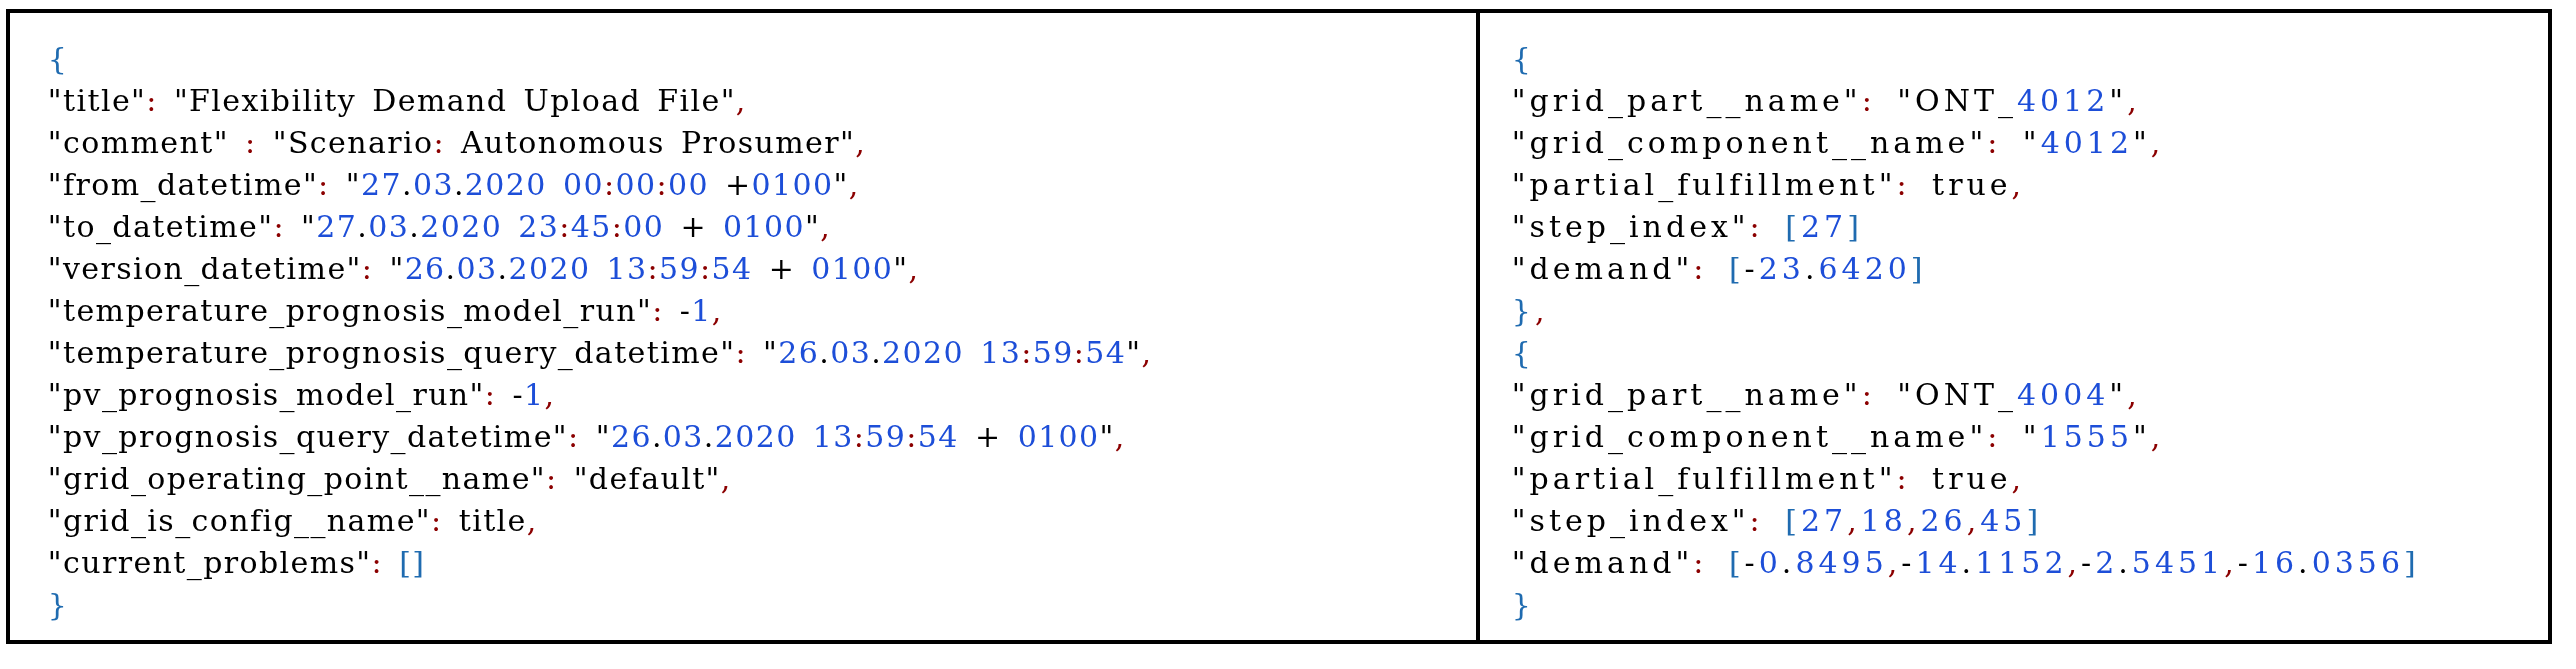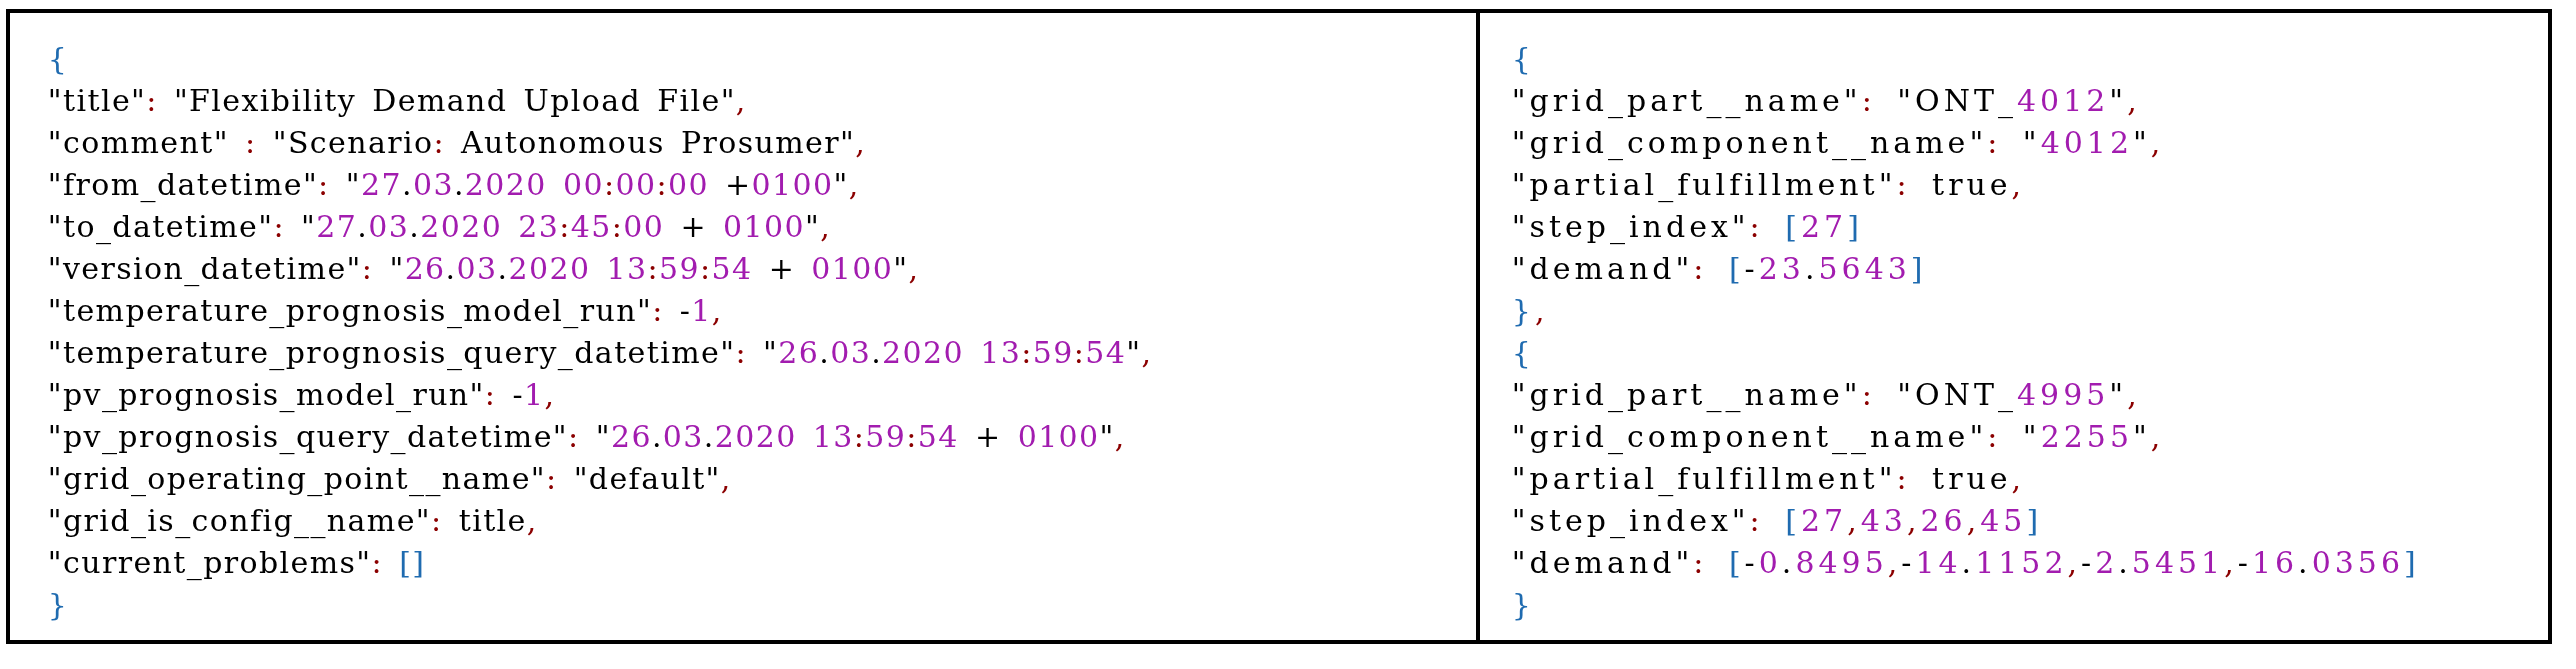--- a/index.html
+++ b/index.html
@@ -39,21 +39,21 @@
     letter-spacing: 4px;
     word-spacing: 8px;
   }
   .line {
     font-size: 30px;
     line-height: 42px;
     white-space: pre;
     color: #000000;
   }
   .tk-k { color: #000000; }
-  .tk-d { color: #a21caf; }
+  .tk-d { color: #1d4ed8; }
   .tk-r { color: #8b0000; }
   .tk-b { color: #1f6bb0; }
 </style>
 </head>
 <body>
 
 <div class="canvas">
   <div class="box">
     <div class="cell left">
         <div class="line"><span class="tk-b">{</span></div>
@@ -70,25 +70,25 @@
         <div class="line"><span class="tk-k">"grid_is_config__name"</span><span class="tk-r">:</span><span class="tk-k"> title</span><span class="tk-r">,</span></div>
         <div class="line"><span class="tk-k">"current_problems"</span><span class="tk-r">:</span><span class="tk-k"> </span><span class="tk-b">[]</span></div>
         <div class="line"><span class="tk-b">}</span></div>
       </div>
     <div class="cell right">
         <div class="line"><span class="tk-b">{</span></div>
         <div class="line"><span class="tk-k">"grid_part__name"</span><span class="tk-r">:</span><span class="tk-k"> "ONT_</span><span class="tk-d">4012</span><span class="tk-k">"</span><span class="tk-r">,</span></div>
         <div class="line"><span class="tk-k">"grid_component__name"</span><span class="tk-r">:</span><span class="tk-k"> "</span><span class="tk-d">4012</span><span class="tk-k">"</span><span class="tk-r">,</span></div>
         <div class="line"><span class="tk-k">"partial_fulfillment"</span><span class="tk-r">:</span><span class="tk-k"> true</span><span class="tk-r">,</span></div>
         <div class="line"><span class="tk-k">"step_index"</span><span class="tk-r">:</span><span class="tk-k"> </span><span class="tk-b">[</span><span class="tk-d">27</span><span class="tk-b">]</span></div>
-        <div class="line"><span class="tk-k">"demand"</span><span class="tk-r">:</span><span class="tk-k"> </span><span class="tk-b">[</span><span class="tk-k">-</span><span class="tk-d">23</span><span class="tk-k">.</span><span class="tk-d">5643</span><span class="tk-b">]</span></div>
+        <div class="line"><span class="tk-k">"demand"</span><span class="tk-r">:</span><span class="tk-k"> </span><span class="tk-b">[</span><span class="tk-k">-</span><span class="tk-d">23</span><span class="tk-k">.</span><span class="tk-d">6420</span><span class="tk-b">]</span></div>
         <div class="line"><span class="tk-b">}</span><span class="tk-r">,</span></div>
         <div class="line"><span class="tk-b">{</span></div>
-        <div class="line"><span class="tk-k">"grid_part__name"</span><span class="tk-r">:</span><span class="tk-k"> "ONT_</span><span class="tk-d">4995</span><span class="tk-k">"</span><span class="tk-r">,</span></div>
-        <div class="line"><span class="tk-k">"grid_component__name"</span><span class="tk-r">:</span><span class="tk-k"> "</span><span class="tk-d">2255</span><span class="tk-k">"</span><span class="tk-r">,</span></div>
+        <div class="line"><span class="tk-k">"grid_part__name"</span><span class="tk-r">:</span><span class="tk-k"> "ONT_</span><span class="tk-d">4004</span><span class="tk-k">"</span><span class="tk-r">,</span></div>
+        <div class="line"><span class="tk-k">"grid_component__name"</span><span class="tk-r">:</span><span class="tk-k"> "</span><span class="tk-d">1555</span><span class="tk-k">"</span><span class="tk-r">,</span></div>
         <div class="line"><span class="tk-k">"partial_fulfillment"</span><span class="tk-r">:</span><span class="tk-k"> true</span><span class="tk-r">,</span></div>
-        <div class="line"><span class="tk-k">"step_index"</span><span class="tk-r">:</span><span class="tk-k"> </span><span class="tk-b">[</span><span class="tk-d">27</span><span class="tk-r">,</span><span class="tk-d">43</span><span class="tk-r">,</span><span class="tk-d">26</span><span class="tk-r">,</span><span class="tk-d">45</span><span class="tk-b">]</span></div>
+        <div class="line"><span class="tk-k">"step_index"</span><span class="tk-r">:</span><span class="tk-k"> </span><span class="tk-b">[</span><span class="tk-d">27</span><span class="tk-r">,</span><span class="tk-d">18</span><span class="tk-r">,</span><span class="tk-d">26</span><span class="tk-r">,</span><span class="tk-d">45</span><span class="tk-b">]</span></div>
         <div class="line"><span class="tk-k">"demand"</span><span class="tk-r">:</span><span class="tk-k"> </span><span class="tk-b">[</span><span class="tk-k">-</span><span class="tk-d">0</span><span class="tk-k">.</span><span class="tk-d">8495</span><span class="tk-r">,</span><span class="tk-k">-</span><span class="tk-d">14</span><span class="tk-k">.</span><span class="tk-d">1152</span><span class="tk-r">,</span><span class="tk-k">-</span><span class="tk-d">2</span><span class="tk-k">.</span><span class="tk-d">5451</span><span class="tk-r">,</span><span class="tk-k">-</span><span class="tk-d">16</span><span class="tk-k">.</span><span class="tk-d">0356</span><span class="tk-b">]</span></div>
         <div class="line"><span class="tk-b">}</span></div>
       </div>
   </div>
 </div>
 
 
 </body></html>

